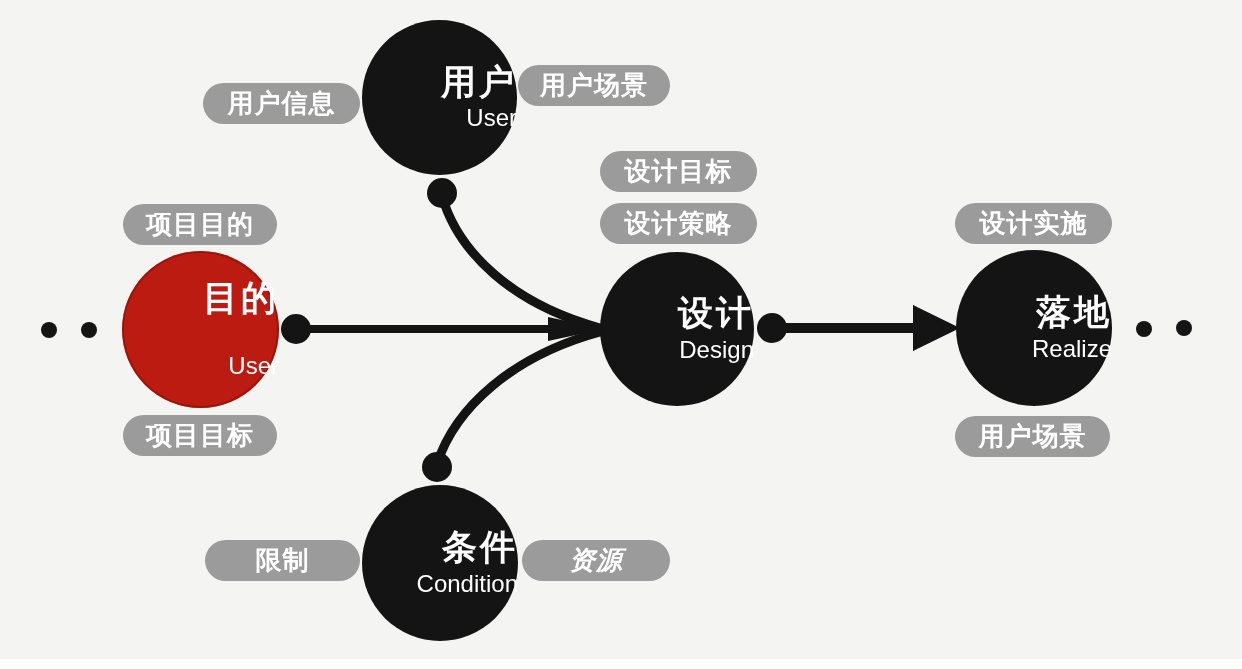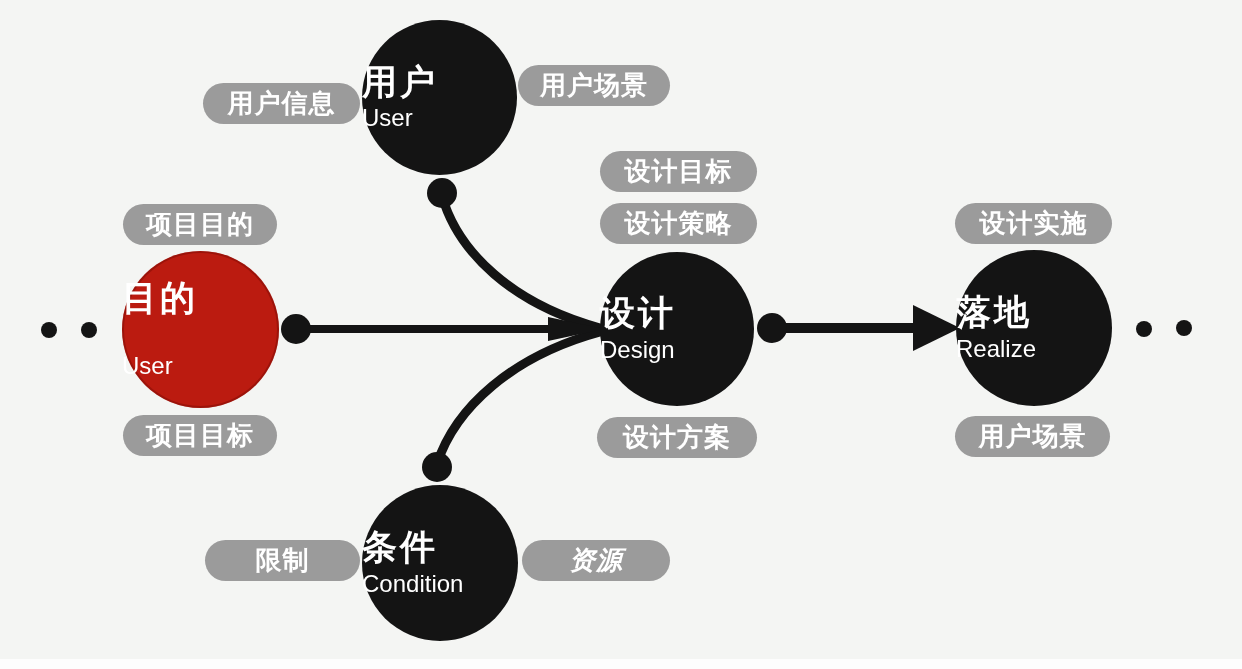--- a/index.html
+++ b/index.html
@@ -40,21 +40,21 @@
   }
   .edge-fill{
     fill:var(--node-black);
     stroke:none;
   }
   .node{
     position:absolute;
     border-radius:50%;
     display:flex;
     flex-direction:column;
-    align-items:flex-start;
+    align-items:flex-end;
     justify-content:center;
     color:var(--text-white);
     text-align:center;
     z-index:2;
   }
   .node .zh{
     font-size:35px;
     font-weight:bold;
     letter-spacing:3px;
     line-height:1.15;
@@ -159,21 +159,20 @@
     <div class="zh">条件</div>
     <div class="en">Condition</div>
   </div>
 
   <div class="pill pill-project-purpose">项目目的</div>
   <div class="pill pill-project-target">项目目标</div>
   <div class="pill pill-user-info">用户信息</div>
   <div class="pill pill-user-scene">用户场景</div>
   <div class="pill pill-design-goal">设计目标</div>
   <div class="pill pill-design-strategy">设计策略</div>
-  <div class="pill pill-design-plan">设计方案</div>
   <div class="pill pill-design-implement">设计实施</div>
   <div class="pill pill-result-verify">用户场景</div>
   <div class="pill pill-limit">限制</div>
   <div class="pill pill-resource">资源</div>
 
   <div class="cdot cdot-goal"></div>
   <div class="cdot cdot-user"></div>
   <div class="cdot cdot-condition"></div>
   <div class="cdot cdot-design"></div>
 

